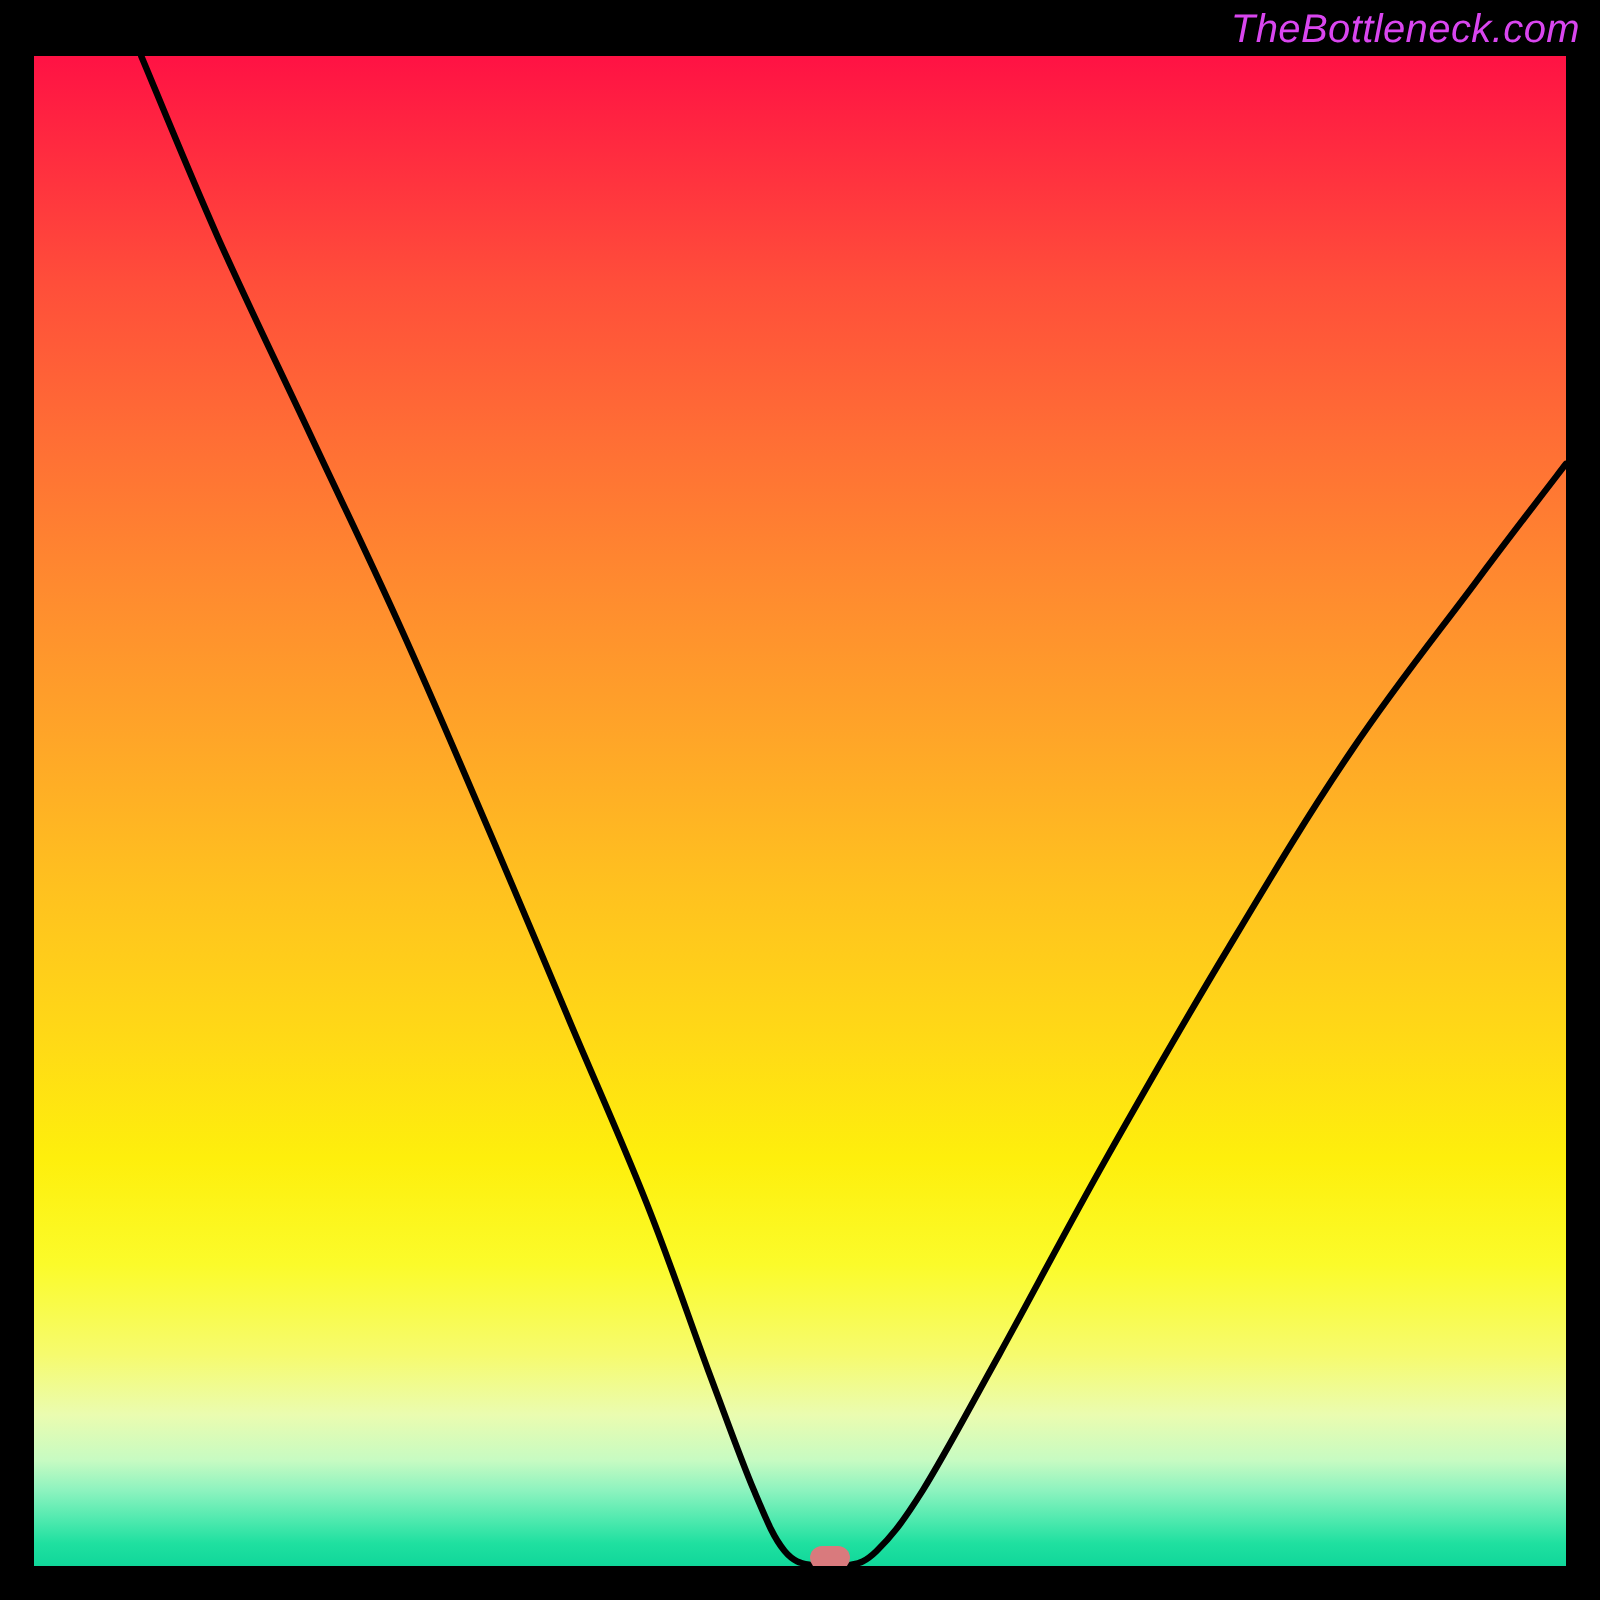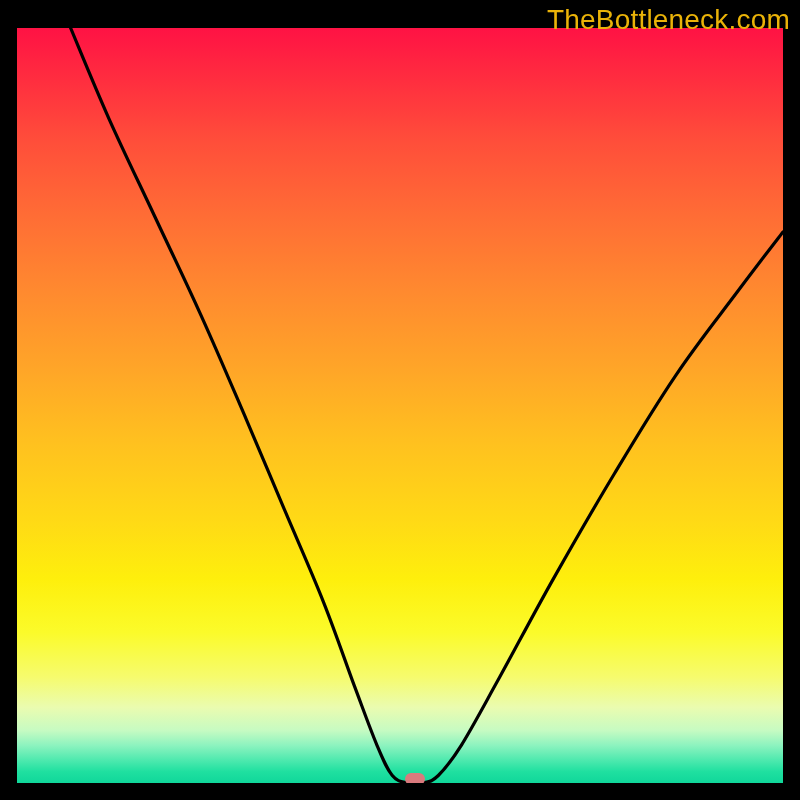--- a/index.html
+++ b/index.html
@@ -13,25 +13,26 @@
   .stage {
     position: relative;
     width: 800px;
     height: 800px;
     background: #000;
   }
   .watermark {
     position: absolute;
     top: 4px;
     right: 10px;
-    color: #eab308;
-    font-size: 28px;
+    color: #d946ef;
+    font-size: 20px;
     font-weight: 500;
     letter-spacing: 0.2px;
     z-index: 5;
+    font-style: italic;
   }
   
   .plot {
     position: absolute;
     left: 17px;
     top: 28px;
     width: 766px;
     height: 755px;
     overflow: hidden;
   }

